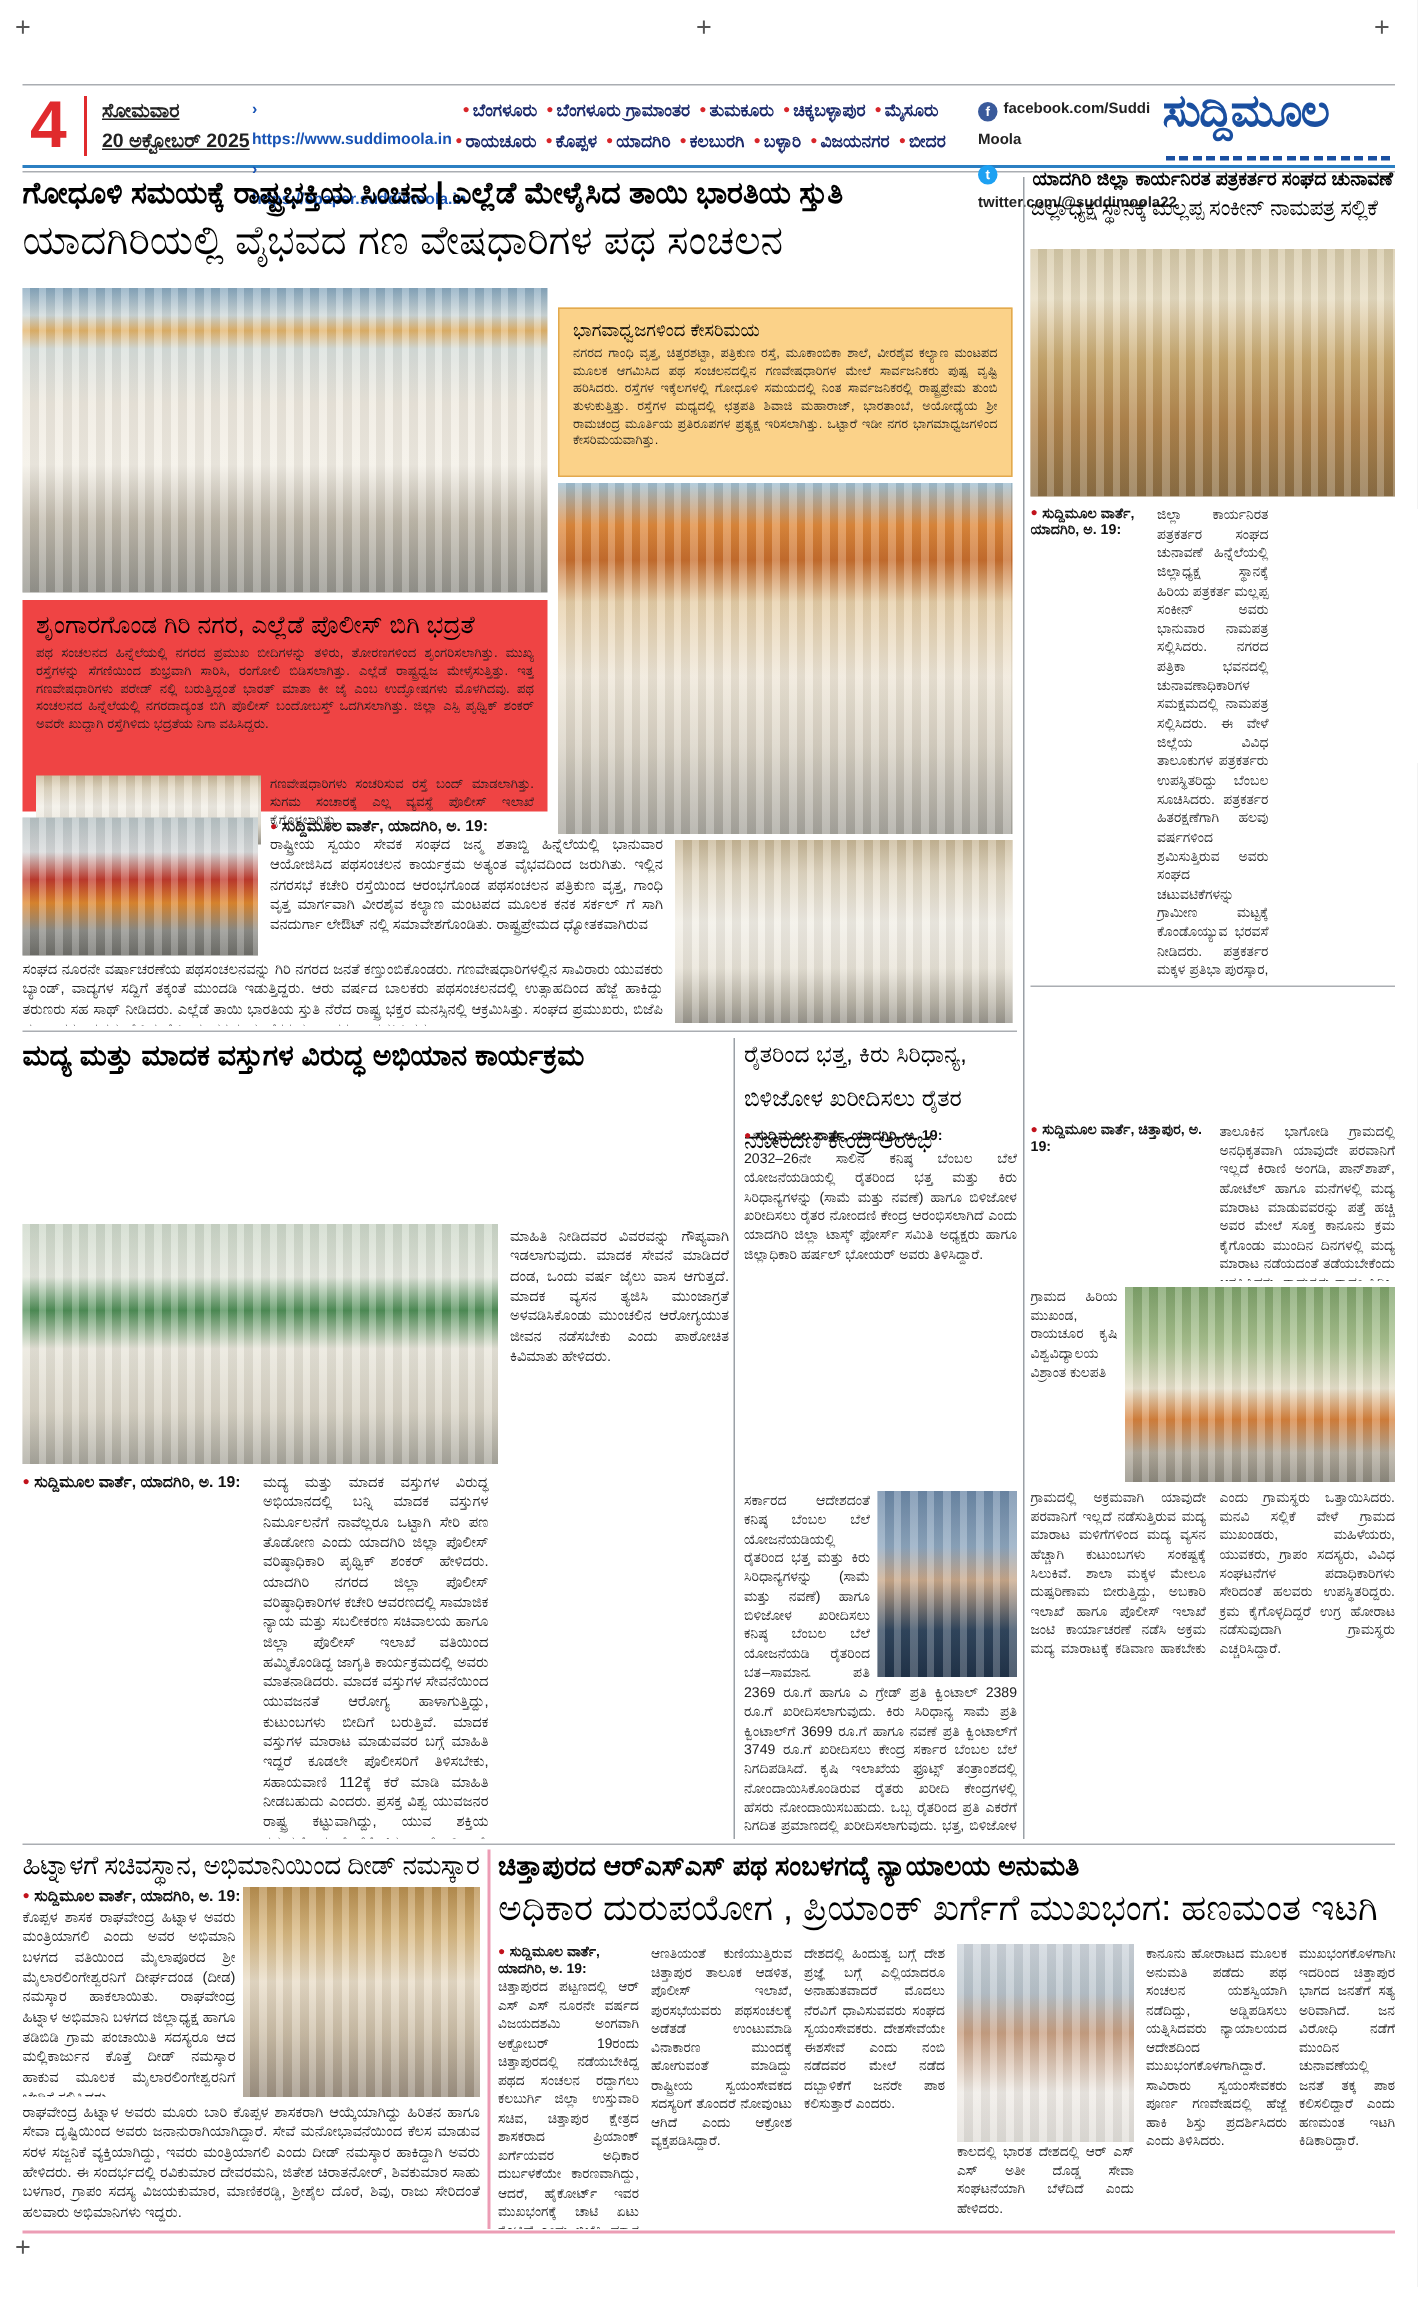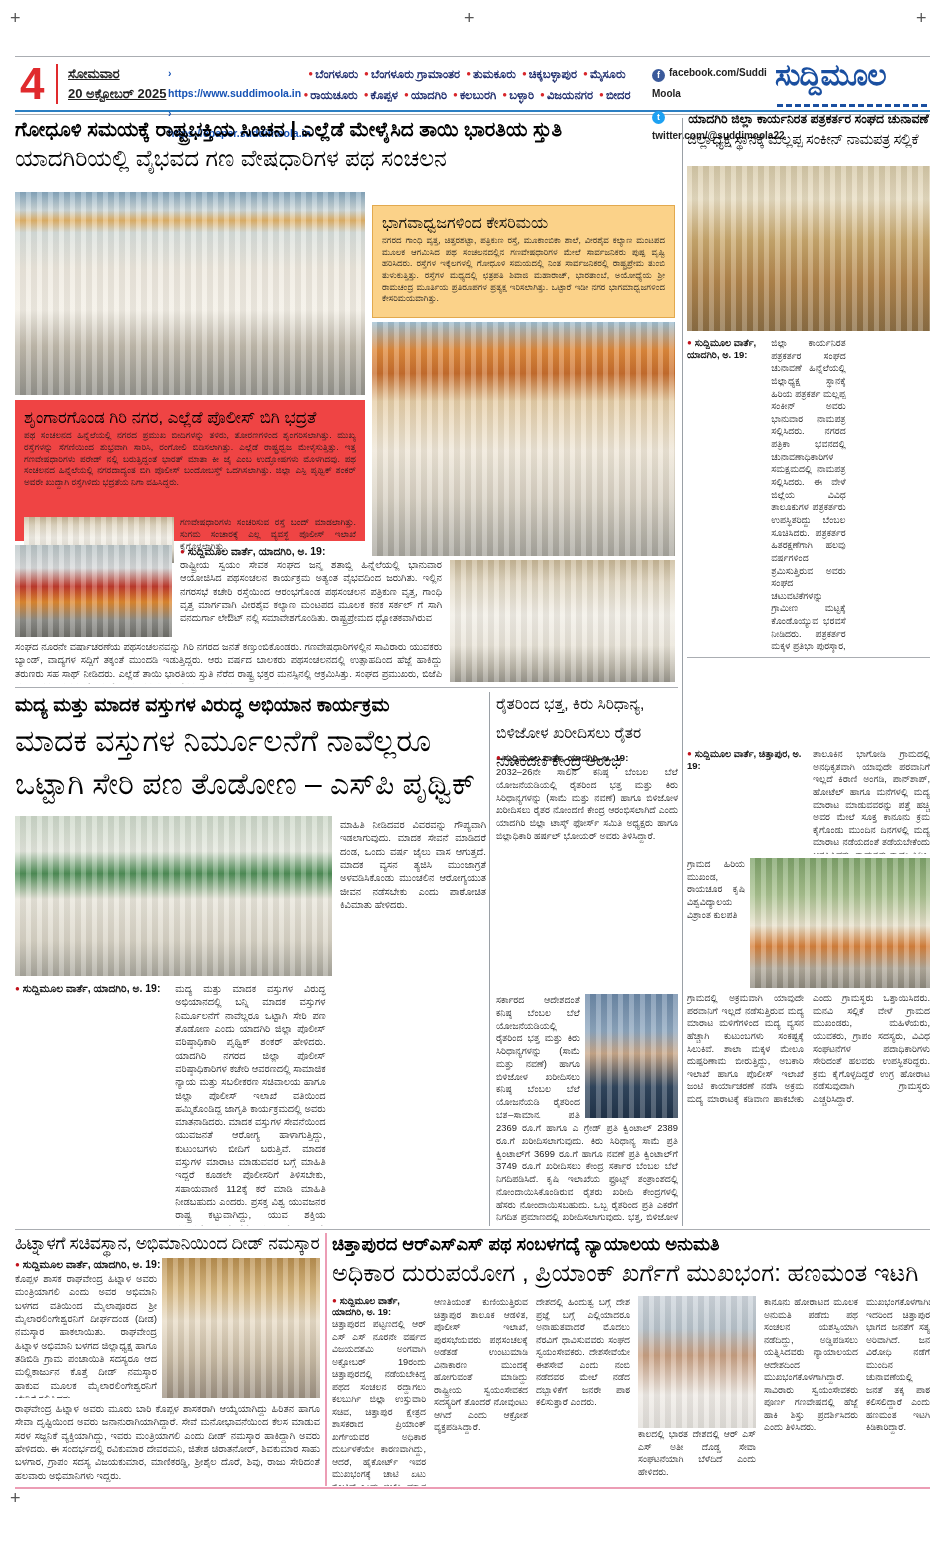--- a/index.html
+++ b/index.html
@@ -85,26 +85,26 @@
     </div>
   </div>
   <div class="abs social" style="left:652px;top:62px;width:122px;">
     <div><span class="sicon fb">f</span><span>facebook.com/Suddi Moola</span></div>
     <div><span class="sicon tw">t</span><span>twitter.com/@suddimoola22</span></div>
   </div>
   <div class="abs logo" style="left:775px;top:60px;">ಸುದ್ದಿಮೂಲ</div>
   <div class="logo-sub" style="left:777px;top:104px;width:150px;"></div>
 
   <div class="abs kicker" style="left:15px;top:118px;width:662px;font-size:20px;">ಗೋಧೂಳಿ ಸಮಯಕ್ಕೆ ರಾಷ್ಟ್ರಭಕ್ತಿಯ ಸಿಂಚನ | ಎಲ್ಲೆಡೆ ಮೇಳೈಸಿದ ತಾಯಿ ಭಾರತಿಯ ಸ್ತುತಿ</div>
-  <div class="abs headline" style="left:15px;top:144px;width:662px;font-size:23px;">ಯಾದಗಿರಿಯಲ್ಲಿ ವೈಭವದ ಗಣ ವೇಷಧಾರಿಗಳ ಪಥ ಸಂಚಲನ</div>
+  <div class="abs headline" style="left:15px;top:144px;width:662px;font-size:27px;">ಯಾದಗಿರಿಯಲ್ಲಿ ವೈಭವದ ಗಣ ವೇಷಧಾರಿಗಳ ಪಥ ಸಂಚಲನ</div>
 
   <div class="photo ph-march" style="left:15px;top:192px;width:350px;height:203px;"></div>
 
   <div class="abs yellow-box" style="left:372px;top:205px;width:303px;height:113px;">
-    <div class="headline" style="font-size:16px;">ಭಾಗವಾಧ್ವಜಗಳಿಂದ ಕೇಸರಿಮಯ</div>
+    <div class="headline" style="font-size:12px;">ಭಾಗವಾಧ್ವಜಗಳಿಂದ ಕೇಸರಿಮಯ</div>
     <div class="body" style="font-size:8.6px;height:78px;margin-top:2px;">ನಗರದ ಗಾಂಧಿ ವೃತ್ತ, ಚಿತ್ತರಶಟ್ಟಾ, ಪತ್ರಿಕುಣ ರಸ್ತೆ, ಮೂಕಾಂಬಿಕಾ ಶಾಲೆ, ವೀರಶೈವ ಕಲ್ಯಾಣ ಮಂಟಪದ ಮೂಲಕ ಆಗಮಿಸಿದ ಪಥ ಸಂಚಲನದಲ್ಲಿನ ಗಣವೇಷಧಾರಿಗಳ ಮೇಲೆ ಸಾರ್ವಜನಿಕರು ಪುಷ್ಪ ವೃಷ್ಟಿ ಹರಿಸಿದರು. ರಸ್ತೆಗಳ ಇಕ್ಕೆಲಗಳಲ್ಲಿ ಗೋಧೂಳಿ ಸಮಯದಲ್ಲಿ ನಿಂತ ಸಾರ್ವಜನಿಕರಲ್ಲಿ ರಾಷ್ಟ್ರಪ್ರೇಮ ತುಂಬಿ ತುಳುಕುತ್ತಿತ್ತು. ರಸ್ತೆಗಳ ಮಧ್ಯದಲ್ಲಿ ಛತ್ರಪತಿ ಶಿವಾಜಿ ಮಹಾರಾಜ್, ಭಾರತಾಂಬೆ, ಅಯೋಧ್ಯೆಯ ಶ್ರೀ ರಾಮಚಂದ್ರ ಮೂರ್ತಿಯ ಪ್ರತಿರೂಪಗಳ ಪ್ರತ್ಯಕ್ಷ ಇರಿಸಲಾಗಿತ್ತು. ಒಟ್ಟಾರೆ ಇಡೀ ನಗರ ಭಾಗಮಾಧ್ವಜಗಳಿಂದ ಕೇಸರಿಮಯವಾಗಿತ್ತು.</div>
   </div>
 
   <div class="photo ph-arch" style="left:372px;top:322px;width:303px;height:234px;"></div>
 
   <div class="abs blue-box" style="left:15px;top:400px;width:350px;height:141px;">
     <div class="headline" style="font-size:16.5px;">ಶೃಂಗಾರಗೊಂಡ ಗಿರಿ ನಗರ, ಎಲ್ಲೆಡೆ ಪೊಲೀಸ್ ಬಿಗಿ ಭದ್ರತೆ</div>
     <div class="body" style="font-size:8.8px;height:66px;margin-top:2px;">ಪಥ ಸಂಚಲನದ ಹಿನ್ನೆಲೆಯಲ್ಲಿ ನಗರದ ಪ್ರಮುಖ ಬೀದಿಗಳನ್ನು ತಳಿರು, ತೋರಣಗಳಿಂದ ಶೃಂಗರಿಸಲಾಗಿತ್ತು. ಮುಖ್ಯ ರಸ್ತೆಗಳನ್ನು ಸೆಗಣಿಯಿಂದ ಶುಭ್ರವಾಗಿ ಸಾರಿಸಿ, ರಂಗೋಲಿ ಬಿಡಿಸಲಾಗಿತ್ತು. ಎಲ್ಲೆಡೆ ರಾಷ್ಟ್ರಧ್ವಜ ಮೇಳೈಸುತ್ತಿತ್ತು. ಇತ್ತ ಗಣವೇಷಧಾರಿಗಳು ಪರೇಡ್ ನಲ್ಲಿ ಬರುತ್ತಿದ್ದಂತೆ ಭಾರತ್ ಮಾತಾ ಕೀ ಜೈ ಎಂಬ ಉದ್ಘೋಷಗಳು ಮೊಳಗಿದವು. ಪಥ ಸಂಚಲನದ ಹಿನ್ನೆಲೆಯಲ್ಲಿ ನಗರದಾದ್ಯಂತ ಬಿಗಿ ಪೊಲೀಸ್ ಬಂದೋಬಸ್ತ್ ಒದಗಿಸಲಾಗಿತ್ತು. ಜಿಲ್ಲಾ ಎಸ್ಪಿ ಪೃಥ್ವಿಕ್ ಶಂಕರ್ ಅವರೇ ಖುದ್ದಾಗಿ ರಸ್ತೆಗಿಳಿದು ಭದ್ರತೆಯ ನಿಗಾ ವಹಿಸಿದ್ದರು.</div>
     <div style="display:flex;gap:6px;margin-top:21px;">
       <div class="photo ph-drummers" style="position:relative;width:150px;height:46px;flex:none;"></div>
@@ -137,21 +137,20 @@
     <div class="body" style="font-size:9.3px;">ತಾಲೂಕಿನ ಭಾಗೋಡಿ ಗ್ರಾಮದಲ್ಲಿ ಅನಧಿಕೃತವಾಗಿ ಯಾವುದೇ ಪರವಾನಿಗೆ ಇಲ್ಲದೆ ಕಿರಾಣಿ ಅಂಗಡಿ, ಪಾನ್‌ಶಾಪ್, ಹೋಟೆಲ್ ಹಾಗೂ ಮನೆಗಳಲ್ಲಿ ಮದ್ಯ ಮಾರಾಟ ಮಾಡುವವರನ್ನು ಪತ್ತೆ ಹಚ್ಚಿ ಅವರ ಮೇಲೆ ಸೂಕ್ತ ಕಾನೂನು ಕ್ರಮ ಕೈಗೊಂಡು ಮುಂದಿನ ದಿನಗಳಲ್ಲಿ ಮದ್ಯ ಮಾರಾಟ ನಡೆಯದಂತೆ ತಡೆಯಬೇಕೆಂದು ಆಗ್ರಹಿಸಿದರು. ಗ್ರಾಮಸ್ಥರು ಗ್ರಾಪಂ ಪಿಡಿಒ ಓಂಕಾರ ಅವರಿಗೆ ಮನವಿ ಪತ್ರ ಸಲ್ಲಿಸಿದರು.</div>
   </div>
   <div class="abs body" style="left:687px;top:858px;width:58px;height:130px;font-size:9.3px;">ಗ್ರಾಮದ ಹಿರಿಯ ಮುಖಂಡ, ರಾಯಚೂರ ಕೃಷಿ ವಿಶ್ವವಿದ್ಯಾಲಯ ವಿಶ್ರಾಂತ ಕುಲಪತಿ</div>
   <div class="photo ph-bhagodi" style="left:750px;top:858px;width:180px;height:130px;"></div>
   <div class="abs cols2 body" style="left:687px;top:992px;width:243px;height:234px;font-size:9.3px;">ಗ್ರಾಮದಲ್ಲಿ ಅಕ್ರಮವಾಗಿ ಯಾವುದೇ ಪರವಾನಿಗೆ ಇಲ್ಲದೆ ನಡೆಸುತ್ತಿರುವ ಮದ್ಯ ಮಾರಾಟ ಮಳಿಗೆಗಳಿಂದ ಮದ್ಯ ವ್ಯಸನ ಹೆಚ್ಚಾಗಿ ಕುಟುಂಬಗಳು ಸಂಕಷ್ಟಕ್ಕೆ ಸಿಲುಕಿವೆ. ಶಾಲಾ ಮಕ್ಕಳ ಮೇಲೂ ದುಷ್ಪರಿಣಾಮ ಬೀರುತ್ತಿದ್ದು, ಅಬಕಾರಿ ಇಲಾಖೆ ಹಾಗೂ ಪೊಲೀಸ್ ಇಲಾಖೆ ಜಂಟಿ ಕಾರ್ಯಾಚರಣೆ ನಡೆಸಿ ಅಕ್ರಮ ಮದ್ಯ ಮಾರಾಟಕ್ಕೆ ಕಡಿವಾಣ ಹಾಕಬೇಕು ಎಂದು ಗ್ರಾಮಸ್ಥರು ಒತ್ತಾಯಿಸಿದರು. ಮನವಿ ಸಲ್ಲಿಕೆ ವೇಳೆ ಗ್ರಾಮದ ಮುಖಂಡರು, ಮಹಿಳೆಯರು, ಯುವಕರು, ಗ್ರಾಪಂ ಸದಸ್ಯರು, ವಿವಿಧ ಸಂಘಟನೆಗಳ ಪದಾಧಿಕಾರಿಗಳು ಸೇರಿದಂತೆ ಹಲವರು ಉಪಸ್ಥಿತರಿದ್ದರು. ಕ್ರಮ ಕೈಗೊಳ್ಳದಿದ್ದರೆ ಉಗ್ರ ಹೋರಾಟ ನಡೆಸುವುದಾಗಿ ಗ್ರಾಮಸ್ಥರು ಎಚ್ಚರಿಸಿದ್ದಾರೆ.</div>
 
   <div class="hrule" style="left:15px;top:687px;width:663px;"></div>
   <div class="vline" style="left:489px;top:692px;height:534px;"></div>
 
   <div class="abs kicker" style="left:15px;top:694px;width:470px;font-size:19px;">ಮದ್ಯ ಮತ್ತು ಮಾದಕ ವಸ್ತುಗಳ ವಿರುದ್ಧ ಅಭಿಯಾನ ಕಾರ್ಯಕ್ರಮ</div>
-  <div class="abs headline" style="left:15px;top:720px;width:470px;font-size:30px;line-height:1.42;">ಮಾದಕ ವಸ್ತುಗಳ ನಿರ್ಮೂಲನೆಗೆ ನಾವೆಲ್ಲರೂ ಒಟ್ಟಾಗಿ ಸೇರಿ ಪಣ ತೊಡೋಣ – ಎಸ್‌ಪಿ ಪೃಥ್ವಿಕ್</div>
   <div class="photo ph-spgroup" style="left:15px;top:816px;width:317px;height:160px;"></div>
   <div class="abs body" style="left:340px;top:818px;width:146px;height:158px;">ಮಾಹಿತಿ ನೀಡಿದವರ ವಿವರವನ್ನು ಗೌಪ್ಯವಾಗಿ ಇಡಲಾಗುವುದು. ಮಾದಕ ಸೇವನೆ ಮಾಡಿದರೆ ದಂಡ, ಒಂದು ವರ್ಷ ಜೈಲು ವಾಸ ಆಗುತ್ತದೆ. ಮಾದಕ ವ್ಯಸನ ತ್ಯಜಿಸಿ ಮುಂಜಾಗ್ರತೆ ಅಳವಡಿಸಿಕೊಂಡು ಮುಂಚಲಿನ ಆರೋಗ್ಯಯುತ ಜೀವನ ನಡೆಸಬೇಕು ಎಂದು ಪಾಠೋಚಿತ ಕಿವಿಮಾತು ಹೇಳಿದರು.</div>
   <div class="abs cols3" style="left:15px;top:982px;width:471px;height:244px;overflow:hidden;">
     <div class="byline">ಸುದ್ದಿಮೂಲ ವಾರ್ತೆ, ಯಾದಗಿರಿ, ಅ. 19:</div>
     <div class="body">ಮದ್ಯ ಮತ್ತು ಮಾದಕ ವಸ್ತುಗಳ ವಿರುದ್ಧ ಅಭಿಯಾನದಲ್ಲಿ ಬನ್ನಿ ಮಾದಕ ವಸ್ತುಗಳ ನಿರ್ಮೂಲನೆಗೆ ನಾವೆಲ್ಲರೂ ಒಟ್ಟಾಗಿ ಸೇರಿ ಪಣ ತೊಡೋಣ ಎಂದು ಯಾದಗಿರಿ ಜಿಲ್ಲಾ ಪೊಲೀಸ್ ವರಿಷ್ಠಾಧಿಕಾರಿ ಪೃಥ್ವಿಕ್ ಶಂಕರ್ ಹೇಳಿದರು. ಯಾದಗಿರಿ ನಗರದ ಜಿಲ್ಲಾ ಪೊಲೀಸ್ ವರಿಷ್ಠಾಧಿಕಾರಿಗಳ ಕಚೇರಿ ಆವರಣದಲ್ಲಿ ಸಾಮಾಜಿಕ ನ್ಯಾಯ ಮತ್ತು ಸಬಲೀಕರಣ ಸಚಿವಾಲಯ ಹಾಗೂ ಜಿಲ್ಲಾ ಪೊಲೀಸ್ ಇಲಾಖೆ ವತಿಯಿಂದ ಹಮ್ಮಿಕೊಂಡಿದ್ದ ಜಾಗೃತಿ ಕಾರ್ಯಕ್ರಮದಲ್ಲಿ ಅವರು ಮಾತನಾಡಿದರು. ಮಾದಕ ವಸ್ತುಗಳ ಸೇವನೆಯಿಂದ ಯುವಜನತೆ ಆರೋಗ್ಯ ಹಾಳಾಗುತ್ತಿದ್ದು, ಕುಟುಂಬಗಳು ಬೀದಿಗೆ ಬರುತ್ತಿವೆ. ಮಾದಕ ವಸ್ತುಗಳ ಮಾರಾಟ ಮಾಡುವವರ ಬಗ್ಗೆ ಮಾಹಿತಿ ಇದ್ದರೆ ಕೂಡಲೇ ಪೊಲೀಸರಿಗೆ ತಿಳಿಸಬೇಕು, ಸಹಾಯವಾಣಿ 112ಕ್ಕೆ ಕರೆ ಮಾಡಿ ಮಾಹಿತಿ ನೀಡಬಹುದು ಎಂದರು. ಪ್ರಸಕ್ತ ವಿಶ್ವ ಯುವಜನರ ರಾಷ್ಟ್ರ ಕಟ್ಟುವಾಗಿದ್ದು, ಯುವ ಶಕ್ತಿಯ ಸದುಪಯೋಗ ಕೊನೆಗೊಳಿಸಲು ಹೊಂದಿದ್ದಾರೆ. ಸಹ ಭಾಗಿಯಾಗಿ ಸೈಕಲ್ ಜಾಥಾ, ಪ್ರತಿಜ್ಞಾ ವಿಧಿ ಸ್ವೀಕರಿಸಲಾಯಿತು. ಕೇಂದ್ರಗಳ ಮೂಲಕ ವ್ಯಸನ ಮುಕ್ತಿ ಚಿಕಿತ್ಸೆ ಪಡೆಯಬಹುದಾಗಿದ್ದು, ಅಬಕಾರಿ ಕಾಯ್ದೆ 1908ರ ಕಲಂ ಅನ್ವಯ ಅಕ್ರಮ ಮದ್ಯ ಮಾರಾಟಗಾರರ ವಿರುದ್ಧ ಕಠಿಣ ಕ್ರಮ ಕೈಗೊಳ್ಳಲಾಗುವುದು ಎಂದು ಎಚ್ಚರಿಸಿದರು. ಈ ಸಂದರ್ಭದಲ್ಲಿ ಹೆಚ್ಚುವರಿ ಪೊಲೀಸ್ ವರಿಷ್ಠಾಧಿಕಾರಿ, ಡಿವೈಎಸ್ಪಿ, ಸಿಪಿಐ, ಪಿಎಸ್ಐ ಸೇರಿದಂತೆ ಪೊಲೀಸ್ ಅಧಿಕಾರಿಗಳು, ಸಿಬ್ಬಂದಿ, ವಿದ್ಯಾರ್ಥಿಗಳು, ಯುವಕರು, ಸಾರ್ವಜನಿಕರು ಉಪಸ್ಥಿತರಿದ್ದರು. ವಿವಿಧ ಶಾಲಾ ಕಾಲೇಜುಗಳ ವಿದ್ಯಾರ್ಥಿಗಳು ಜಾಗೃತಿ ಫಲಕ ಹಿಡಿದು ಗಮನ ಸೆಳೆದರು.</div>
   </div>
 
   <div class="abs headline" style="left:496px;top:690px;width:182px;font-size:15.5px;line-height:1.85;">ರೈತರಿಂದ ಭತ್ತ, ಕಿರು ಸಿರಿಧಾನ್ಯ, ಬಿಳಿಜೋಳ ಖರೀದಿಸಲು ರೈತರ ನೋಂದಣಿ ಕೇಂದ್ರ ಆರಂಭ</div>
   <div class="abs byline" style="left:496px;top:752px;width:182px;font-size:9.5px;">ಸುದ್ದಿಮೂಲ ವಾರ್ತೆ, ಯಾದಗಿರಿ, ಅ. 19:</div>
   <div class="abs body" style="left:496px;top:766px;width:182px;height:226px;font-size:9.4px;">2032–26ನೇ ಸಾಲಿನ ಕನಿಷ್ಠ ಬೆಂಬಲ ಬೆಲೆ ಯೋಜನೆಯಡಿಯಲ್ಲಿ ರೈತರಿಂದ ಭತ್ತ ಮತ್ತು ಕಿರು ಸಿರಿಧಾನ್ಯಗಳನ್ನು (ಸಾಮೆ ಮತ್ತು ನವಣೆ) ಹಾಗೂ ಬಿಳಿಜೋಳ ಖರೀದಿಸಲು ರೈತರ ನೋಂದಣಿ ಕೇಂದ್ರ ಆರಂಭಿಸಲಾಗಿದೆ ಎಂದು ಯಾದಗಿರಿ ಜಿಲ್ಲಾ ಟಾಸ್ಕ್ ಫೋರ್ಸ್ ಸಮಿತಿ ಅಧ್ಯಕ್ಷರು ಹಾಗೂ ಜಿಲ್ಲಾಧಿಕಾರಿ ಹರ್ಷಲ್ ಭೋಯರ್ ಅವರು ತಿಳಿಸಿದ್ದಾರೆ.</div>

